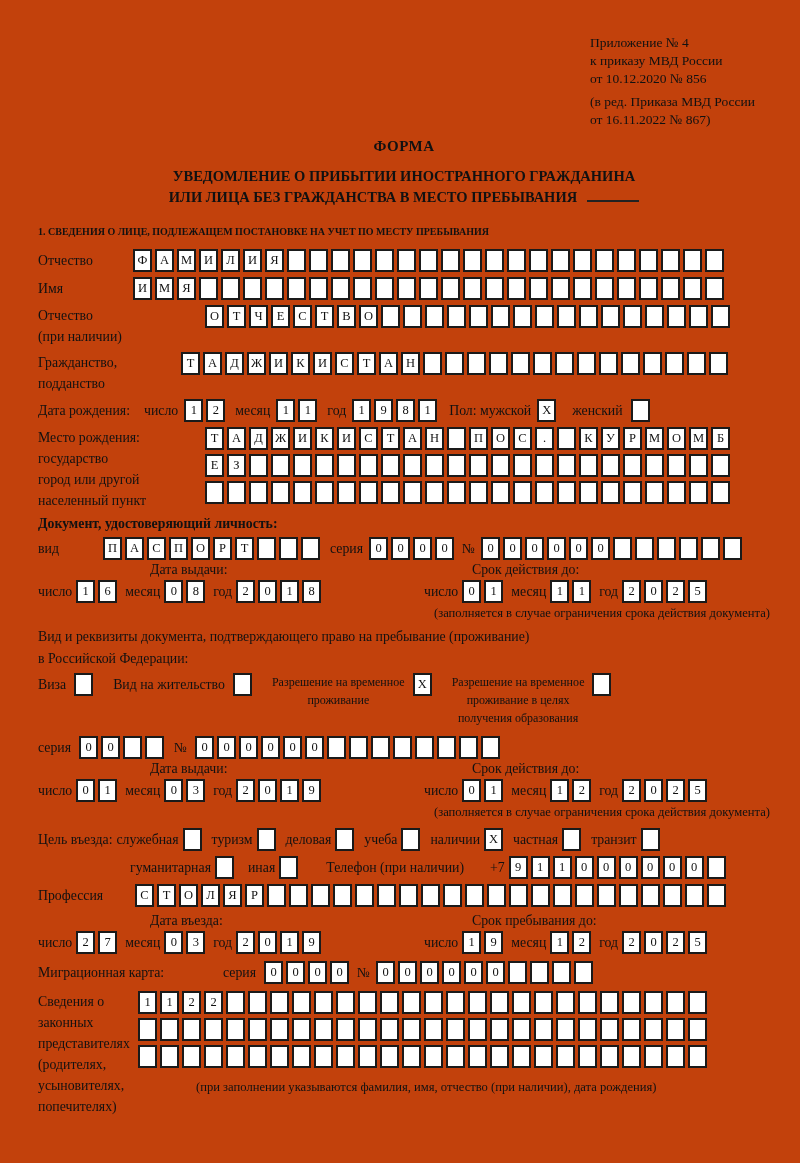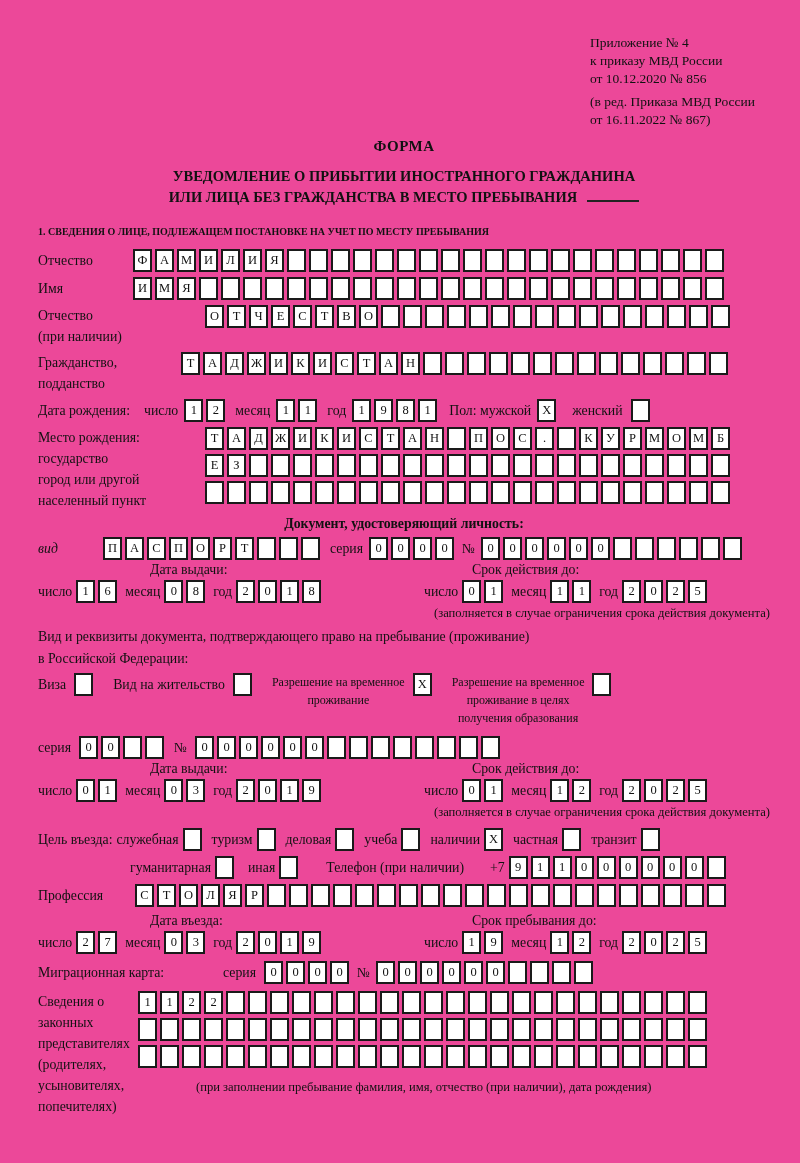--- a/index.html
+++ b/index.html
@@ -2,50 +2,50 @@
 <html><head>
 <meta charset="utf-8">
 <style>
   html,body{margin:0;padding:0;background:#fff;}
   .page{
     position:relative;
     width:800px;height:1163px;
     box-sizing:border-box;
     padding:34px 30px 0 38px;
     overflow:hidden;
-    background:#ec4899;
+    background:#c2410c;
     color:#111;
     font-family:"Liberation Serif","DejaVu Serif",serif;
     font-size:14px;
   }
   .corner{margin-left:552px;font-size:13.5px;line-height:18px;}
   .corner .sub{margin-top:5px;}
   .forma{text-align:center;font-weight:bold;font-size:15px;margin-top:9px;letter-spacing:.5px;}
   .title{text-align:center;font-weight:bold;font-size:14.5px;line-height:21px;margin-top:11px;}
   .blank{display:inline-block;width:52px;border-bottom:2px solid #222;height:12px;margin-left:10px;}
   .sec1{font-weight:bold;font-size:10px;margin-top:18px;}
   .row{display:flex;align-items:flex-start;margin-top:5px;}
   .lbl{font-size:13.8px;line-height:23px;white-space:nowrap;}
   .lbl2{font-size:13.8px;line-height:21px;}
   .w95{width:95px;flex:none;}
   .w143{width:143px;flex:none;}
   .w167{width:167px;flex:none;}
-  .w65{width:65px;flex:none;font-style:italic;}
+  .w65{width:65px;flex:none;}
   .w97{width:97px;flex:none;}
   .w100{width:100px;flex:none;}
   .w185{width:185px;flex:none;}
   .cells{display:inline-flex;gap:3px;flex:none;}
   .cell{
     display:inline-block;width:15px;height:19px;flex:none;
     border:2px solid #1a1a1a;background:#fff;
     font-size:12.5px;line-height:19px;text-align:center;
     font-family:"Liberation Serif","DejaVu Serif",serif;
   }
   .stackcells .cells{margin-bottom:4px;display:flex;}
-  .center-b{font-weight:bold;text-align:center;font-size:13.8px;margin-top:5px;}
+  .center-b{font-weight:bold;text-align:left;font-size:13.8px;margin-top:5px;}
   .daterow{display:flex;margin-top:2px;}
   .datecol{display:flex;flex-direction:column;}
   .datecol.left{width:386px;flex:none;}
   .datehead{font-size:13.8px;margin-left:112px;}
   .datehead.r{margin-left:48px;}
   .dateline{display:flex;align-items:flex-start;margin-top:2px;}
   .dateline .lbl{margin-right:4px;}
   .dateline .cells{margin-right:8px;}
   .note{text-align:right;font-size:12.6px;margin-top:3px;}
   .plain{font-size:13.8px;line-height:20px;margin-top:6px;}
@@ -773,17 +773,17 @@
             <span class="cell"></span>
             <span class="cell"></span>
             <span class="cell"></span>
             <span class="cell"></span>
             <span class="cell"></span>
             <span class="cell"></span>
             <span class="cell"></span>
             <span class="cell"></span>
           </div>
       </div>
-      <div class="repnote">(при заполнении пребывание фамилия, имя, отчество (при наличии), дата рождения)</div>
+      <div class="repnote">(при заполнении указываются фамилия, имя, отчество (при наличии), дата рождения)</div>
     </div>
   </div>
 
 </div>
 
 </body></html>

